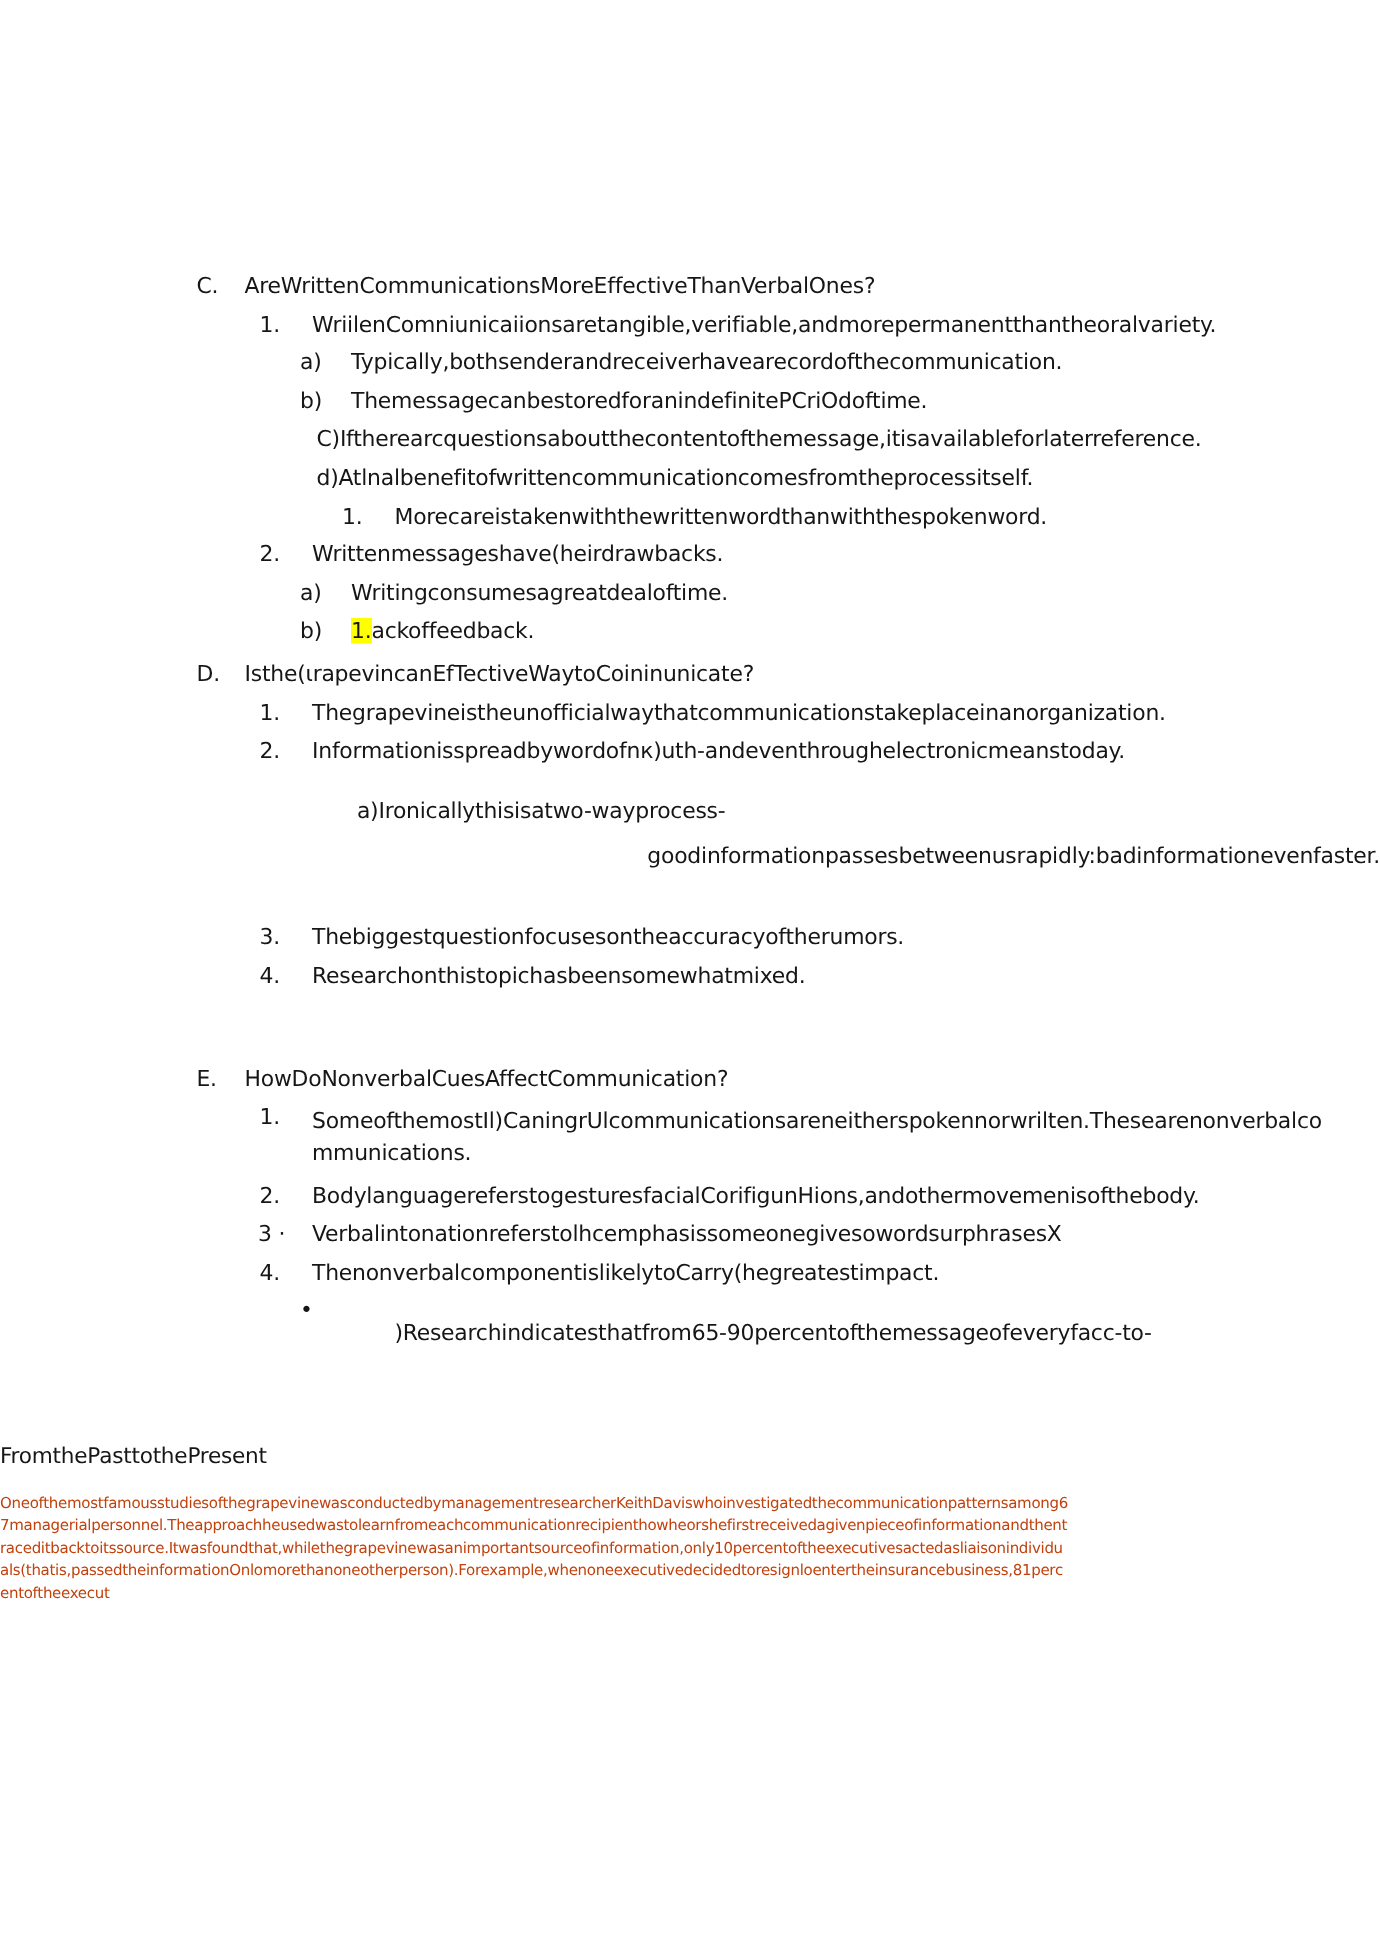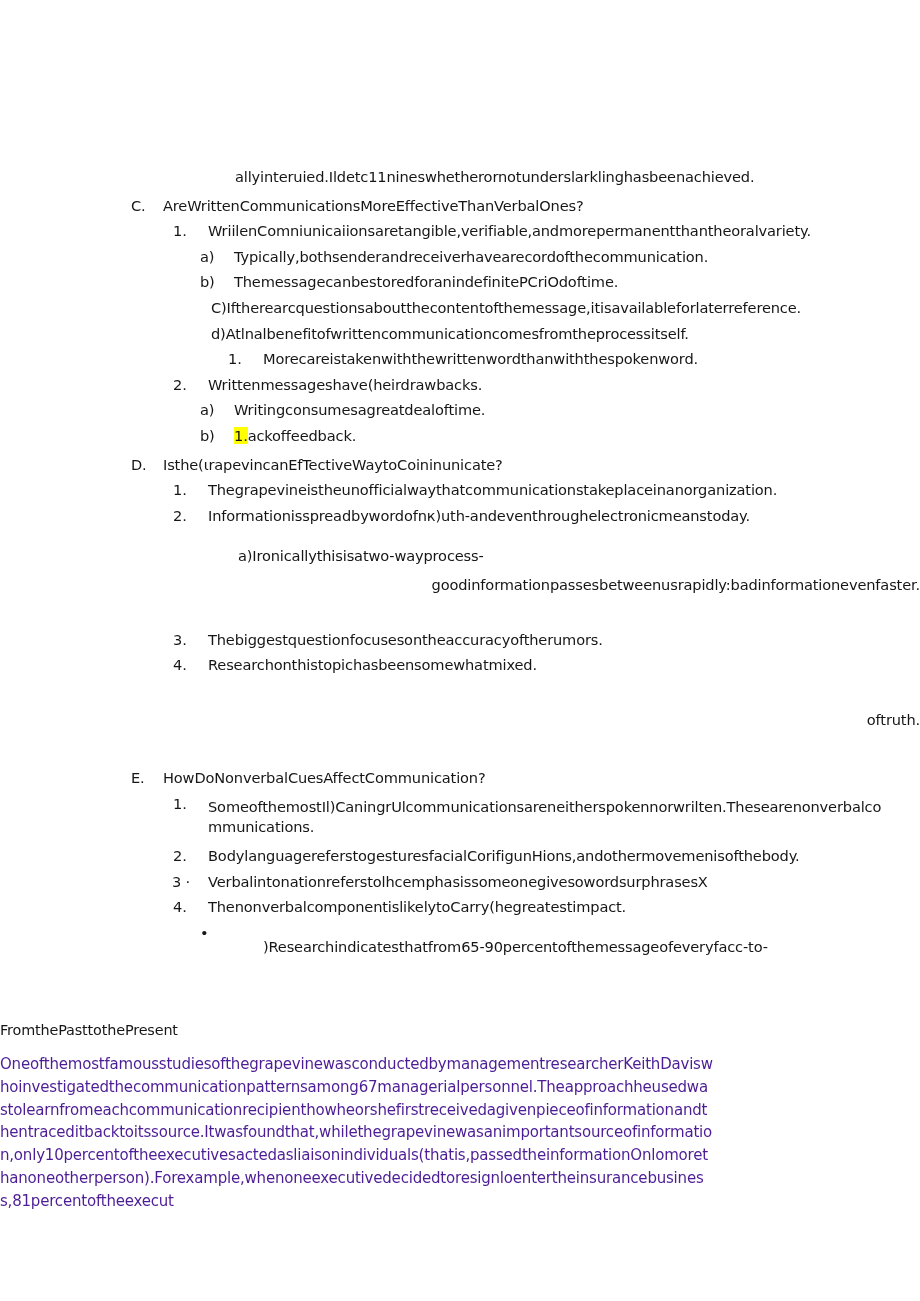--- a/index.html
+++ b/index.html
@@ -81,37 +81,36 @@
   .article {
     width: 714px;
   }
   .article-title {
     font-size: 14.4px;
     line-height: 1.0;
     color: #161616;
     letter-spacing: -0.15px;
   }
   .article-body {
-    font-size: 15px;
+    font-size: 10px;
     line-height: 1.52;
-    color: #4c1d95;
+    color: #c2410c;
     letter-spacing: -0.2px;
     word-break: break-all;
     white-space: pre-wrap;
   }
 </style>
 </head>
 <body>
 
 <div id="page">
   <div class="doc">
 
     <div style="height:170px"></div>
 
-    <div class="line lvl-pre">allyinteruied.Ildetc11nineswhetherornotunderslarklinghasbeenachieved.</div>
 
     <div class="gap-lg"></div>
 
     <div class="line item lvl-A">
       <span class="marker marker-w-A">C.</span>
       <span class="body-text">AreWrittenCommunicationsMoreEffectiveThanVerbalOnes?</span>
     </div>
 
     <div class="gap-md"></div>
 
@@ -208,21 +207,20 @@
     <div class="gap-md"></div>
 
     <div class="line item lvl-1">
       <span class="marker marker-w-num">4.</span>
       <span class="body-text">Researchonthistopichasbeensomewhatmixed.</span>
     </div>
 
     <div class="gap-md"></div>
 
     <div class="line lvl-plain">
-      <span class="hang">oftruth.</span>
     </div>
 
     <div class="gap-lg"></div>
 
     <div class="line item lvl-A">
       <span class="marker marker-w-A">E.</span>
       <span class="body-text">HowDoNonverbalCuesAffectCommunication?</span>
     </div>
 
     <div class="gap-md"></div>

